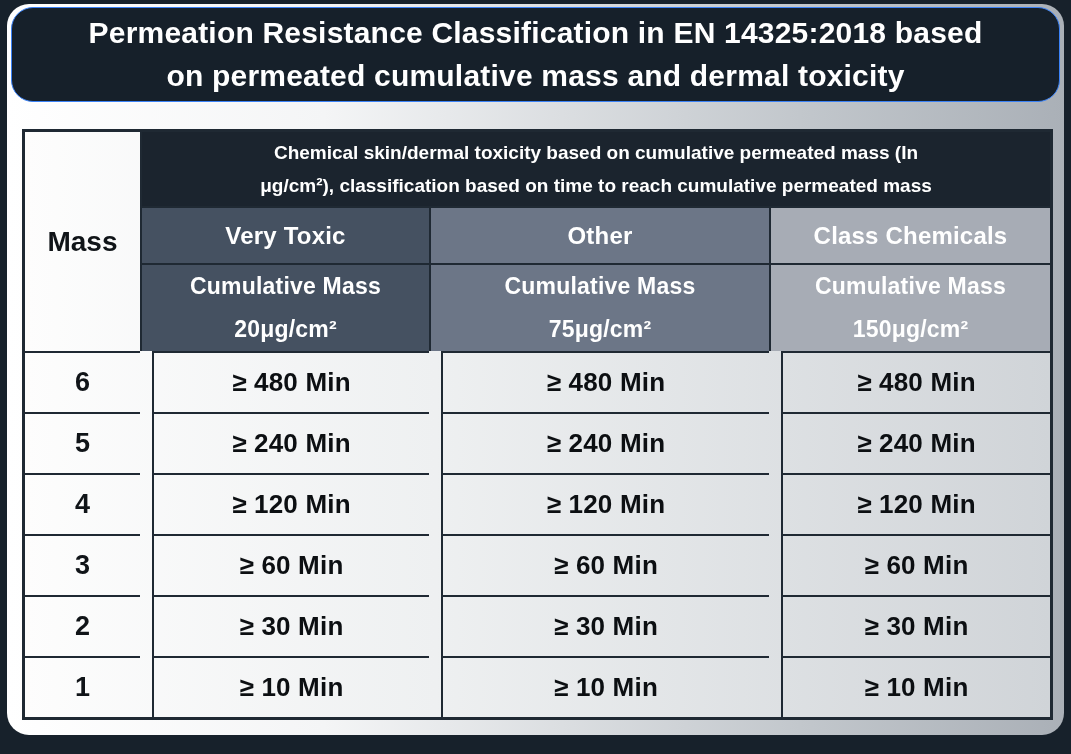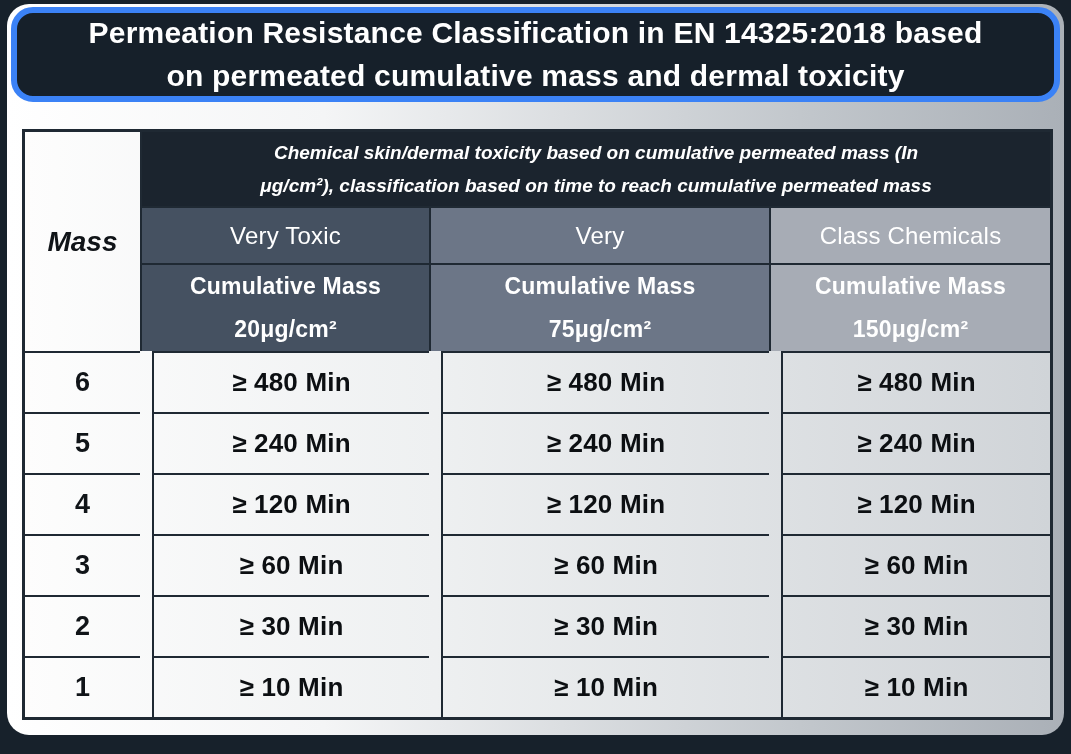--- a/index.html
+++ b/index.html
@@ -8,21 +8,21 @@
     background:#17212b;
     font-family:"Liberation Sans","DejaVu Sans",sans-serif;
   }
   .card{
     position:absolute;left:7px;top:4px;width:1057px;height:731px;
     border-radius:22px;
     background:linear-gradient(to right,#ffffff 0%,#f4f5f6 30%,#c2c7cc 75%,#aab0b7 100%);
   }
   .banner{
     position:absolute;left:11px;top:7px;width:1049px;height:95px;
-    border-radius:22px;background:#16202a;border:6px solid #3b82f6;
+    border-radius:22px;background:#16202a;border:1px solid #3b82f6;
     box-sizing:border-box;
     display:flex;align-items:center;justify-content:center;
   }
   .banner-title{
     color:#ffffff;font-size:30px;font-weight:bold;text-align:center;
     line-height:1.42;white-space:pre-line;letter-spacing:0.2px;
   }
   .table{
     position:absolute;left:22px;top:129px;
     display:grid;
@@ -30,32 +30,32 @@
     grid-template-rows:74px 57px 88px repeat(6,61px);
     border:3px solid #1f2933;
     background:linear-gradient(to right,#fdfdfd 0%,#eef0f1 40%,#d0d4d8 100%);
   }
   .cell{
     display:flex;align-items:center;justify-content:center;
     border-left:2px solid #1f2933;border-top:2px solid #1f2933;
     text-align:center;box-sizing:border-box;
   }
   .no-left{border-left:none;}
-  .no-top{border-top:none;font-style:italic;}
+  .no-top{border-top:none;}
   .class-head{
     grid-column:1;grid-row:1 / span 3;
     font-size:28px;font-weight:bold;color:#101418;
   }
   .note{
     grid-column:2 / span 3;grid-row:1;
     background:#1b242e;color:#ffffff;
     font-size:19px;font-weight:bold;line-height:1.75;white-space:pre-line;
   }
   .colname{
-    color:#ffffff;font-size:24px;font-weight:normal;letter-spacing:0.2px;
+    color:#ffffff;font-size:24px;font-weight:bold;letter-spacing:0.2px;
   }
   .colmass{
     color:#ffffff;font-size:23px;font-weight:bold;line-height:1.85;
     white-space:pre-line;letter-spacing:0.2px;
   }
   .class-num{font-size:27px;font-weight:bold;color:#101418;}
   .value{font-size:26px;font-weight:bold;color:#0c0f12;letter-spacing:0.2px;margin-left:12px;}
   .row{display:contents;}
 </style>
 </head>
@@ -69,21 +69,21 @@
 </div>
 
 <div class="table">
 
   <div class="cell class-head no-left no-top">Mass</div>
 
   <div class="cell note no-top">Chemical skin/dermal toxicity based on cumulative permeated mass (In
 μg/cm²), classification based on time to reach cumulative permeated mass</div>
 
   <div class="cell colname" style="background: rgb(69, 81, 97);">Very Toxic</div>
-  <div class="cell colname" style="background: rgb(108, 118, 135);">Very</div>
+  <div class="cell colname" style="background: rgb(108, 118, 135);">Other</div>
   <div class="cell colname" style="background: rgb(167, 172, 181);">Class Chemicals</div>
 
   <div class="cell colmass" style="background: rgb(69, 81, 97);">Cumulative Mass
 20μg/cm²</div>
   <div class="cell colmass" style="background: rgb(108, 118, 135);">Cumulative Mass
 75μg/cm²</div>
   <div class="cell colmass" style="background: rgb(167, 172, 181);">Cumulative Mass
 150μg/cm²</div>
 
   <div class="row">

